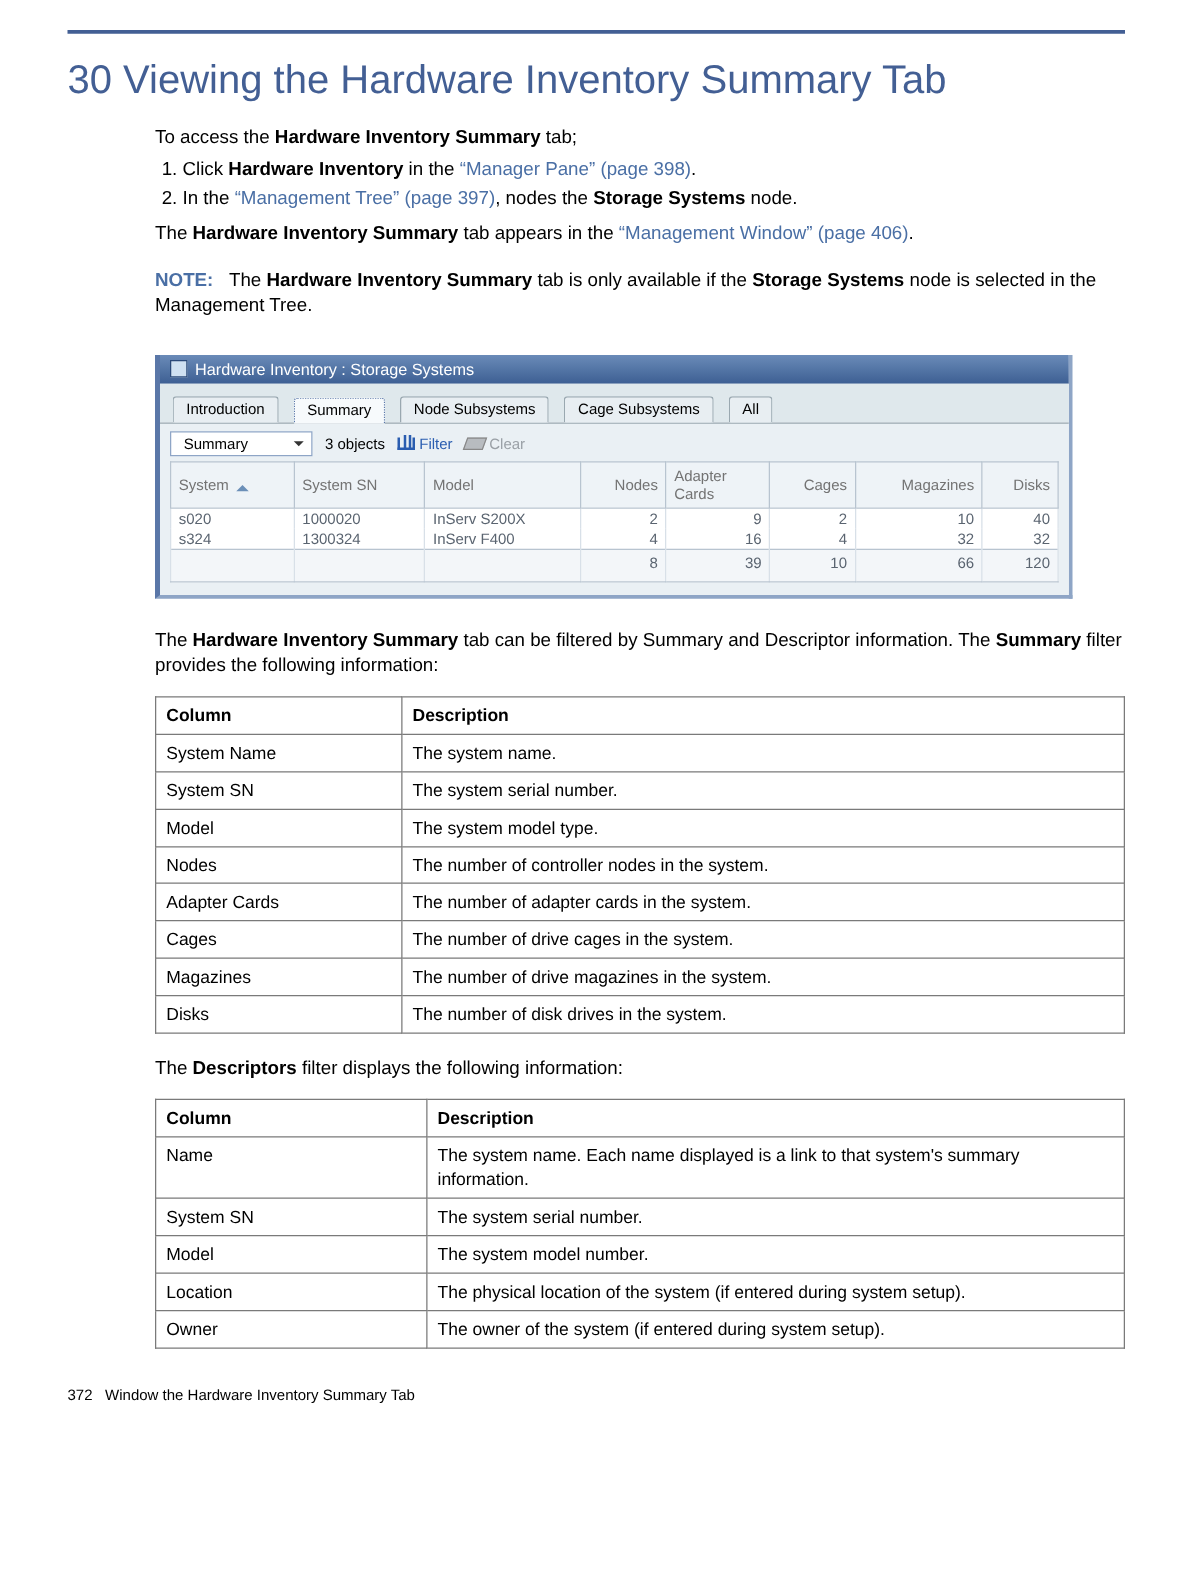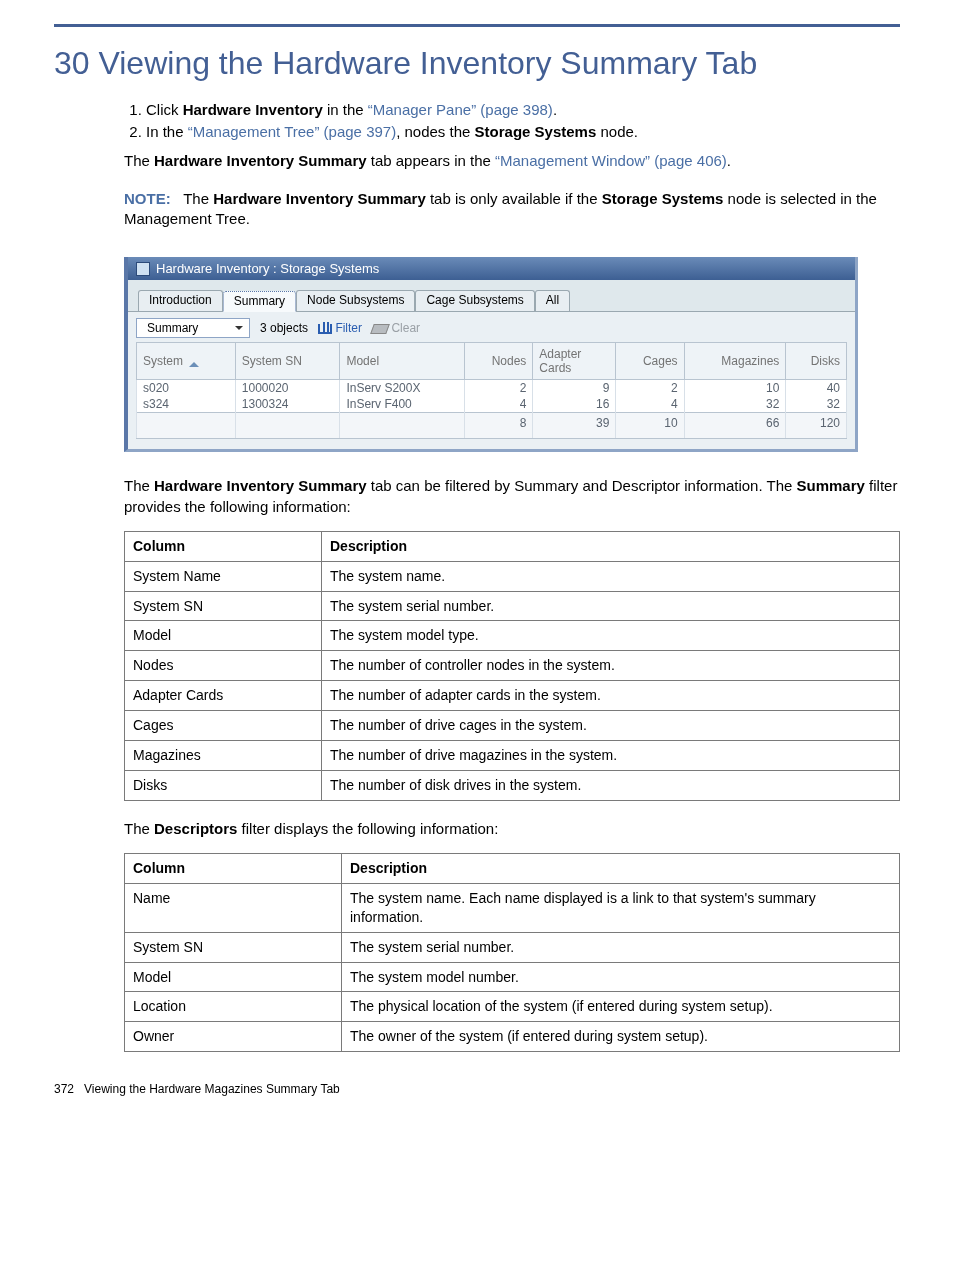--- a/index.html
+++ b/index.html
@@ -60,21 +60,21 @@
     gap: 6px;
   }
   .fig-titlebar .win-icon {
     width: 14px; height: 14px; background: #cfe1f2; border: 1px solid #2b4a7a;
     box-sizing: border-box;
   }
   .fig-tabs {
     background: #dfe8ec;
     padding: 10px 10px 0 10px;
     display: flex;
-    gap: 0;
+    gap: 12px;
   }
   .fig-tab {
     background: #e8eef2;
     border: 1px solid #9aa8b0;
     border-bottom: none;
     padding: 2px 10px 3px 10px;
     border-radius: 3px 3px 0 0;
     font-size: 12px;
   }
   .fig-tab.active {
@@ -188,20 +188,23 @@
 </style>
 </head>
 <body>
 
 <div class="page">
   <div class="top-rule"></div>
 
   <h1 class="title">30 Viewing the Hardware Inventory Summary Tab</h1>
 
   <div class="body-text">
+    <p>
+      <span>To access the </span><b>Hardware Inventory Summary</b><span> tab;</span>
+    </p>
     <ol class="steps">
       <li>
         <span>Click </span><b>Hardware Inventory</b><span> in the </span><a href="#">“Manager Pane” (page 398)</a><span>.</span>
       </li>
       <li>
         <span>In the </span><a href="#">“Management Tree” (page 397)</a><span>, nodes the </span><b>Storage Systems</b><span> node.</span>
       </li>
     </ol>
     <p>
       <span>The </span><b>Hardware Inventory Summary</b><span> tab appears in the </span><a href="#">“Management Window” (page 406)</a><span>.</span>
@@ -357,15 +360,15 @@
           </tr>
         <tr>
             <td class="col-label">Owner</td>
             <td>The owner of the system (if entered during system setup).</td>
           </tr>
       </tbody>
     </table>
   </div>
 
   <div class="footer">
-    <span>372</span>&nbsp;&nbsp;&nbsp;<span>Viewing the Hardware Magazines Summary Tab</span>
+    <span>372</span>&nbsp;&nbsp;&nbsp;<span>Window the Hardware Inventory Summary Tab</span>
   </div>
 </div>
 
 </body></html>

